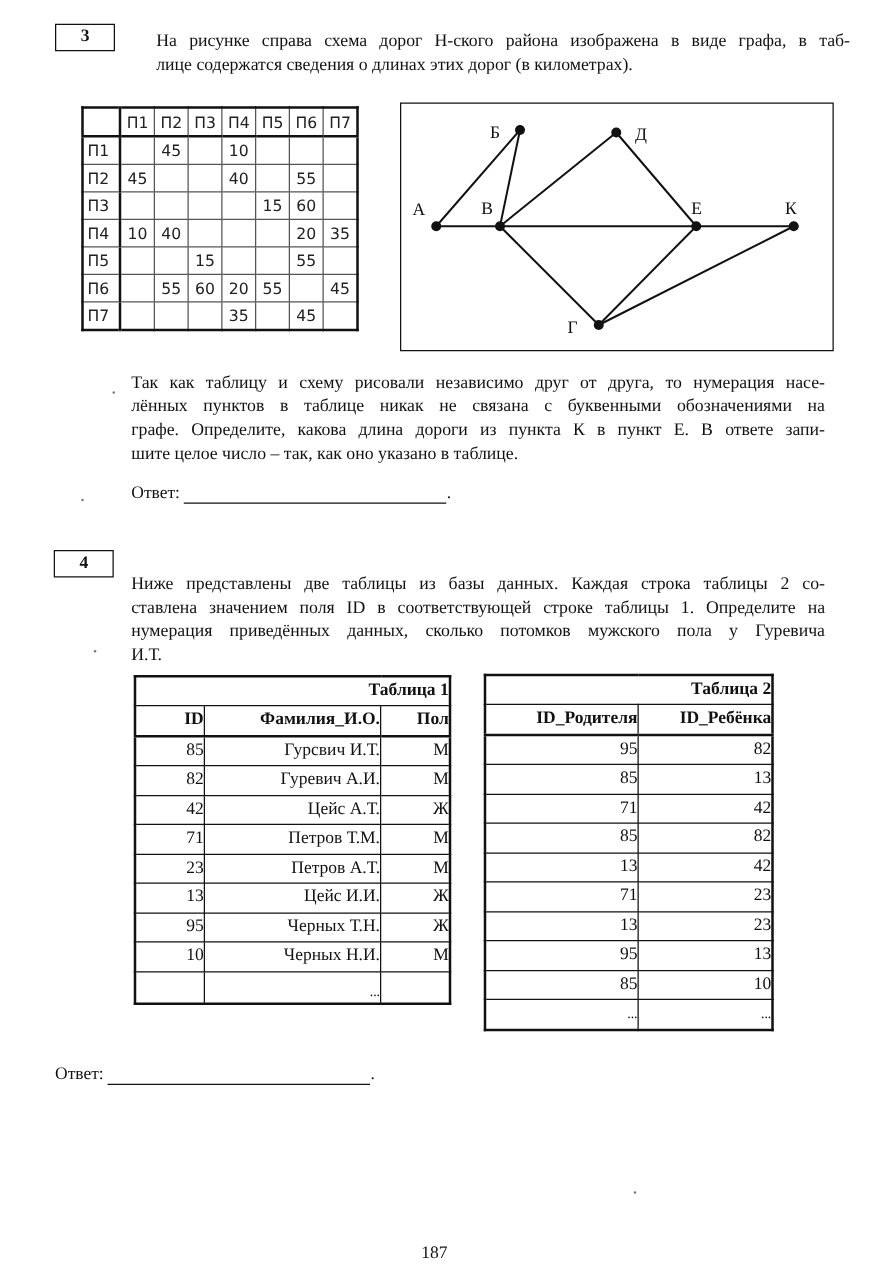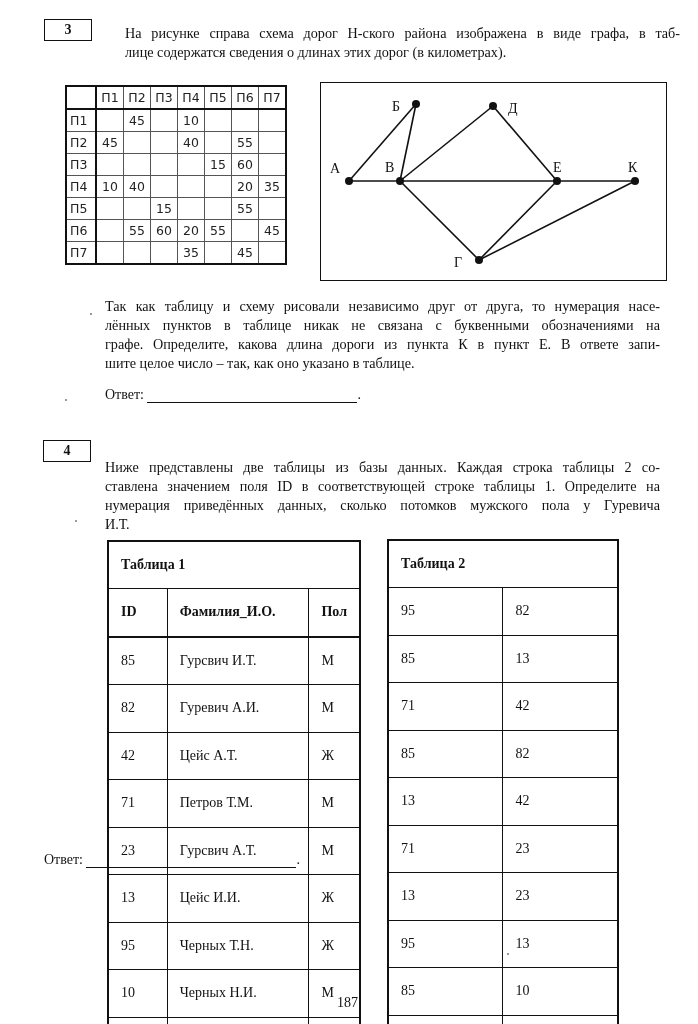--- a/index.html
+++ b/index.html
@@ -27,21 +27,21 @@
            border: 1.5px solid #111; box-sizing: border-box; }
   .graph svg { position: absolute; left: 0; top: 0; }
   .glabel { position: absolute; font-size: 14px; }
 
   
   .answer { position: absolute; font-size: 14px; }
   .answer .blank { display: inline-block; border-bottom: 1px solid #111; vertical-align: bottom; height: 14px; }
 
   
   table.db { position: absolute; border-collapse: collapse; border: 2px solid #111; font-size: 14px; }
-  table.db td { border: 1.5px solid #111; text-align: left; height: 22.5px; padding: 12px; }
+  table.db td { border: 1.5px solid #111; text-align: right; height: 22.5px; padding: 0; }
   table.db td.title { font-weight: bold; height: 22px; }
   table.db td.colh { font-weight: bold; }
   table.db tr.hrow td { border-bottom: 2px solid #111; }
 
   .pageno { position: absolute; left: 337px; top: 995px; font-size: 14px; }
   .speck { position: absolute; width: 2px; height: 2px; background: #777; border-radius: 1px; }
 </style>
 </head>
 <body>
 
@@ -220,21 +220,21 @@
         <td>Цейс А.Т.</td>
         <td>Ж</td>
       </tr>
   <tr>
         <td>71</td>
         <td>Петров Т.М.</td>
         <td>М</td>
       </tr>
   <tr>
         <td>23</td>
-        <td>Гурсвич А.Т.</td>
+        <td>Петров А.Т.</td>
         <td>М</td>
       </tr>
   <tr>
         <td>13</td>
         <td>Цейс И.И.</td>
         <td>Ж</td>
       </tr>
   <tr>
         <td>95</td>
         <td>Черных Т.Н.</td>
@@ -251,20 +251,24 @@
         <td></td>
       </tr>
 </tbody>
   </table>
 
 <table class="db" style="left:387px; top:539px; width:232px;">
   <tbody>
       <tr>
         <td class="title" colspan="2">Таблица 2</td>
       </tr>
+  <tr class="hrow">
+    <td class="colh" style="width:121px;">ID_Родителя</td>
+    <td class="colh">ID_Ребёнка</td>
+  </tr>
   <tr>
         <td>95</td>
         <td>82</td>
       </tr>
   <tr>
         <td>85</td>
         <td>13</td>
       </tr>
   <tr>
         <td>71</td>

